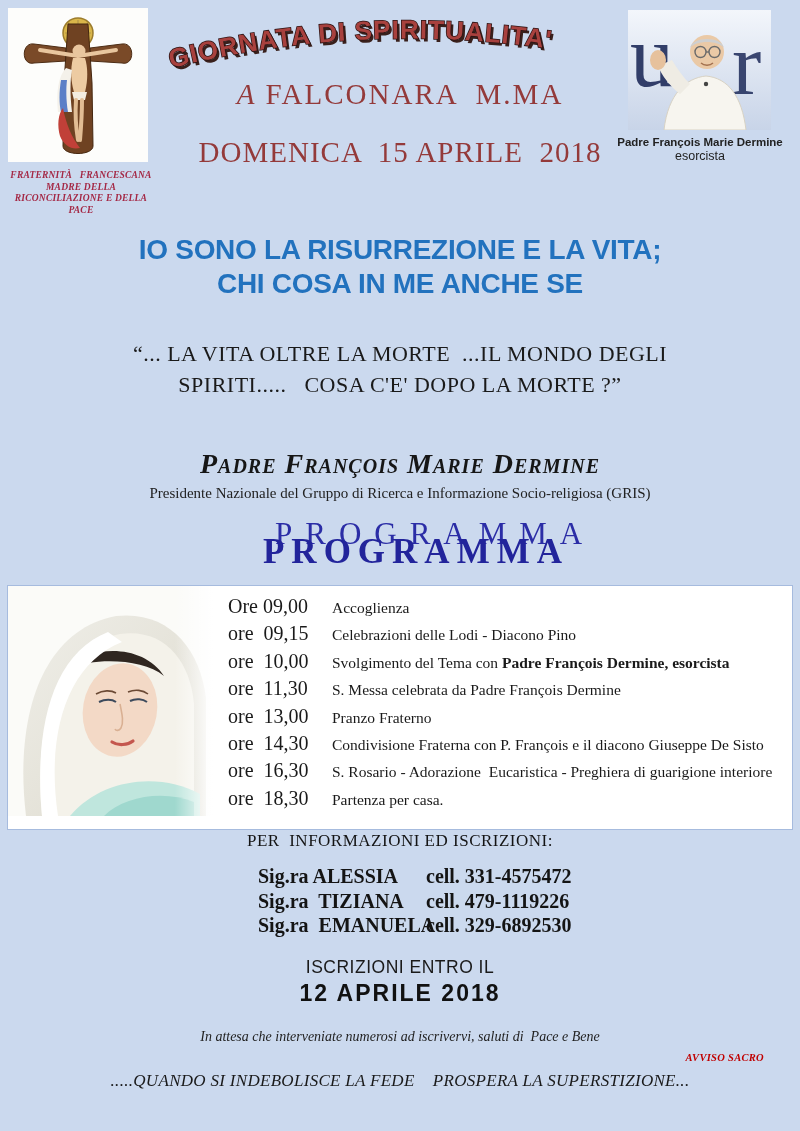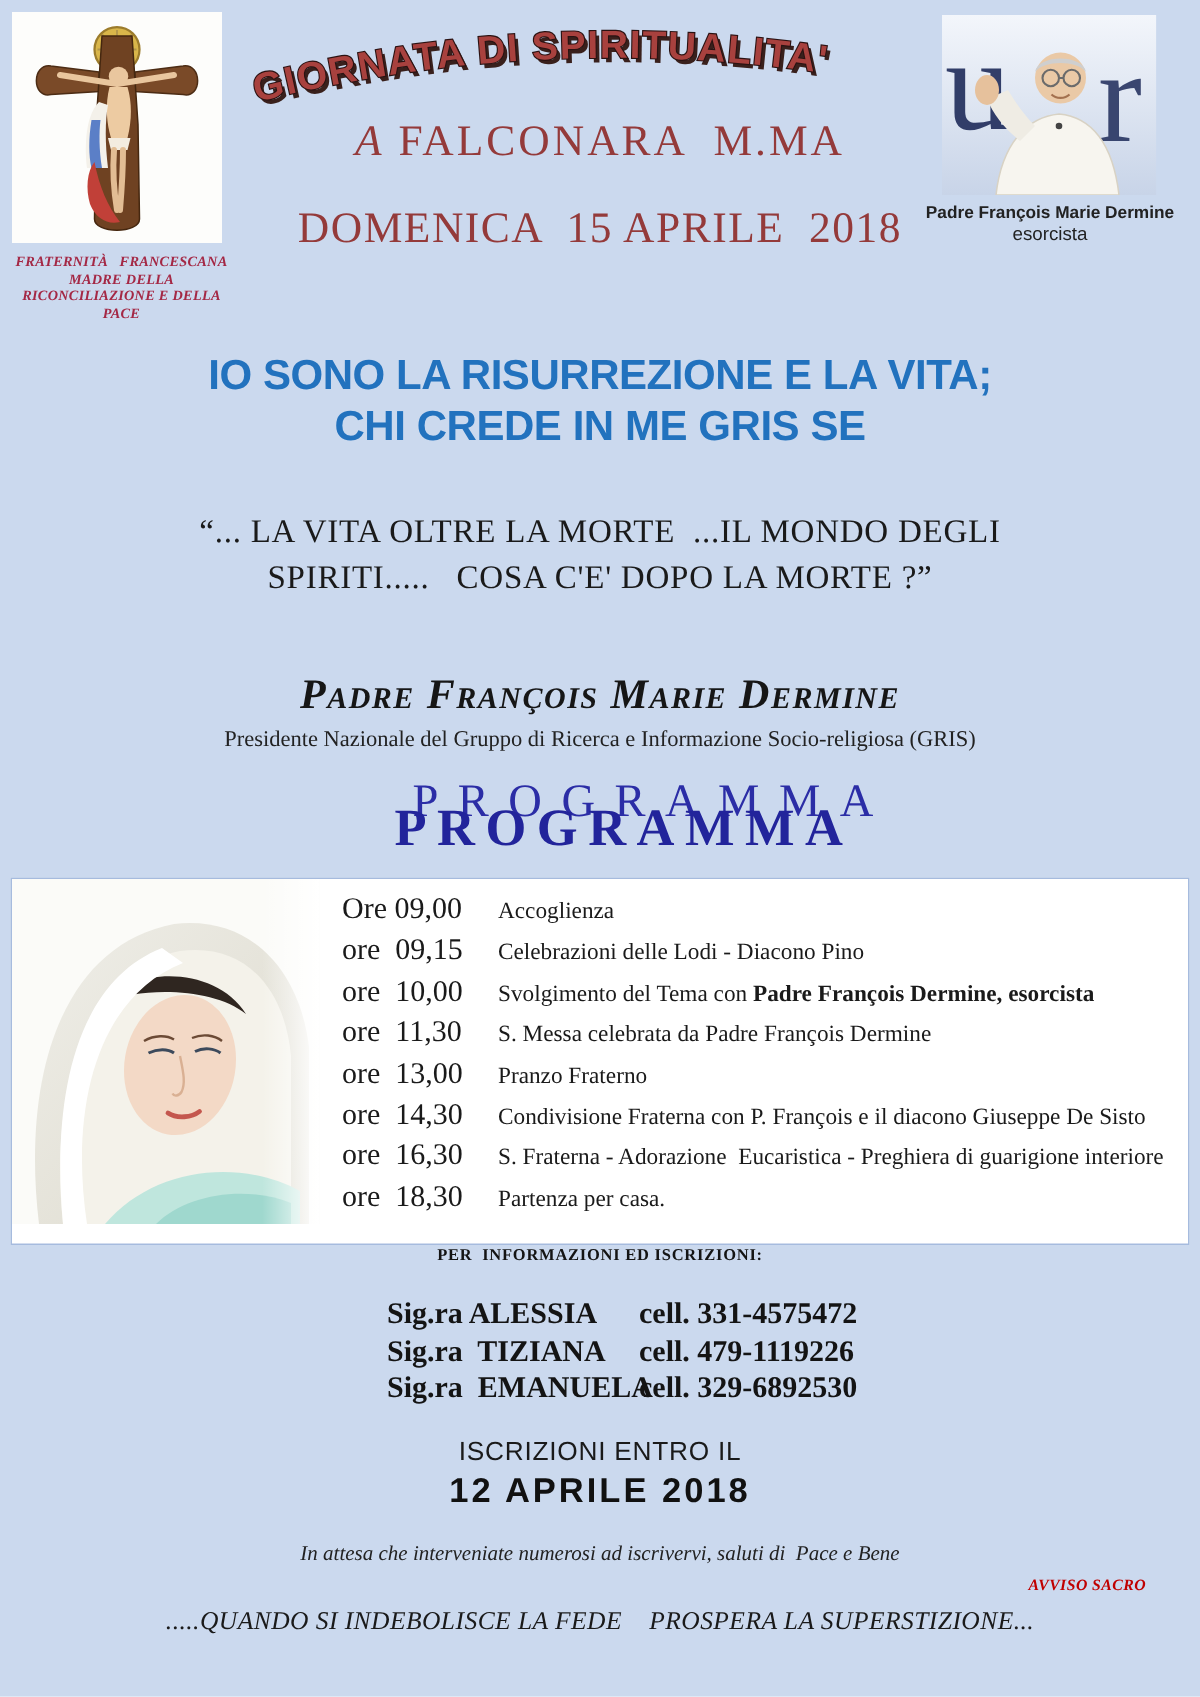--- a/index.html
+++ b/index.html
@@ -65,21 +65,21 @@
     border:1px solid #A6BBDE; }
   .madonna { position:absolute; left:0; top:0; width:205px; height:230px; }
   .madonna svg { display:block; width:100%; height:100%; }
   .rows { position:absolute; left:220px; top:9px; width:562px; }
   .prow { display:flex; align-items:baseline; height:27.4px; }
   .ptime { display:inline-block; width:98px; font-size:20px; color:#1a1a1a; }
   .pdesc { font-size:15.5px; color:#1a1a1a; margin-left:6px; }
   .pdesc b { font-weight:bold; }
 
   
-  .info-heading { top:831px; font-size:11px; font-weight:bold; letter-spacing:0.5px; color:#141414; }
+  .info-heading { top:831px; font-size:17px; font-weight:normal; letter-spacing:0.5px; color:#141414; }
   .contacts { left:258px; top:864px; width:330px; }
   .contact-row { display:grid; grid-template-columns:168px auto; line-height:24.5px;
     font-size:20px; font-weight:bold; color:#141414; }
   .deadline-label { top:957px; font-family:"Liberation Sans","DejaVu Sans",sans-serif;
     font-size:17.5px; color:#1a1a1a; letter-spacing:0.5px; }
   .deadline-date { top:980px; font-family:"Liberation Sans","DejaVu Sans",sans-serif;
     font-size:23px; font-weight:bold; color:#111; letter-spacing:2px; }
 
   
   .greeting { top:1029px; font-size:14px; font-style:italic; color:#222; }
@@ -164,21 +164,21 @@
       <circle cx="78" cy="74" r="2.2" fill="#444"></circle>
     </svg>
   </div>
   <div class="abs priest-caption">
     <div class="nm">Padre François Marie Dermine</div>
     <div class="rl">esorcista</div>
   </div>
 
   <div class="abs ctr headline">
     <div>IO SONO LA RISURREZIONE E LA VITA;</div>
-    <div>CHI CREDE IN ME GRIS SE</div>
+    <div>CHI COSA IN ME ANCHE SE</div>
   </div>
 
   <div class="abs ctr quote">
     <div class="pre">“... LA VITA OLTRE LA MORTE  ...IL MONDO DEGLI</div>
     <div class="pre">SPIRITI.....   COSA C'E' DOPO LA MORTE ?”</div>
   </div>
 
   <div class="abs ctr speaker-name">Padre François Marie Dermine</div>
   <div class="abs ctr speaker-title">Presidente Nazionale del Gruppo di Ricerca e Informazione Socio-religiosa (GRIS)</div>
 
@@ -245,21 +245,21 @@
       <div class="prow">
           <span class="ptime pre">ore  13,00</span>
           <span class="pdesc pre"><span>Pranzo Fraterno</span><b></b></span>
         </div>
       <div class="prow">
           <span class="ptime pre">ore  14,30</span>
           <span class="pdesc pre"><span>Condivisione Fraterna con P. François e il diacono Giuseppe De Sisto</span><b></b></span>
         </div>
       <div class="prow">
           <span class="ptime pre">ore  16,30</span>
-          <span class="pdesc pre"><span>S. Fraterna - Adorazione  Eucaristica - Preghiera di guarigione interiore</span><b></b></span>
+          <span class="pdesc pre"><span>S. Rosario - Adorazione  Eucaristica - Preghiera di guarigione interiore</span><b></b></span>
         </div>
       <div class="prow">
           <span class="ptime pre">ore  18,30</span>
           <span class="pdesc pre"><span>Partenza per casa.</span><b></b></span>
         </div>
     </div>
   </div>
 
   <div class="abs ctr info-heading pre">PER  INFORMAZIONI ED ISCRIZIONI:</div>
   <div class="abs contacts">

